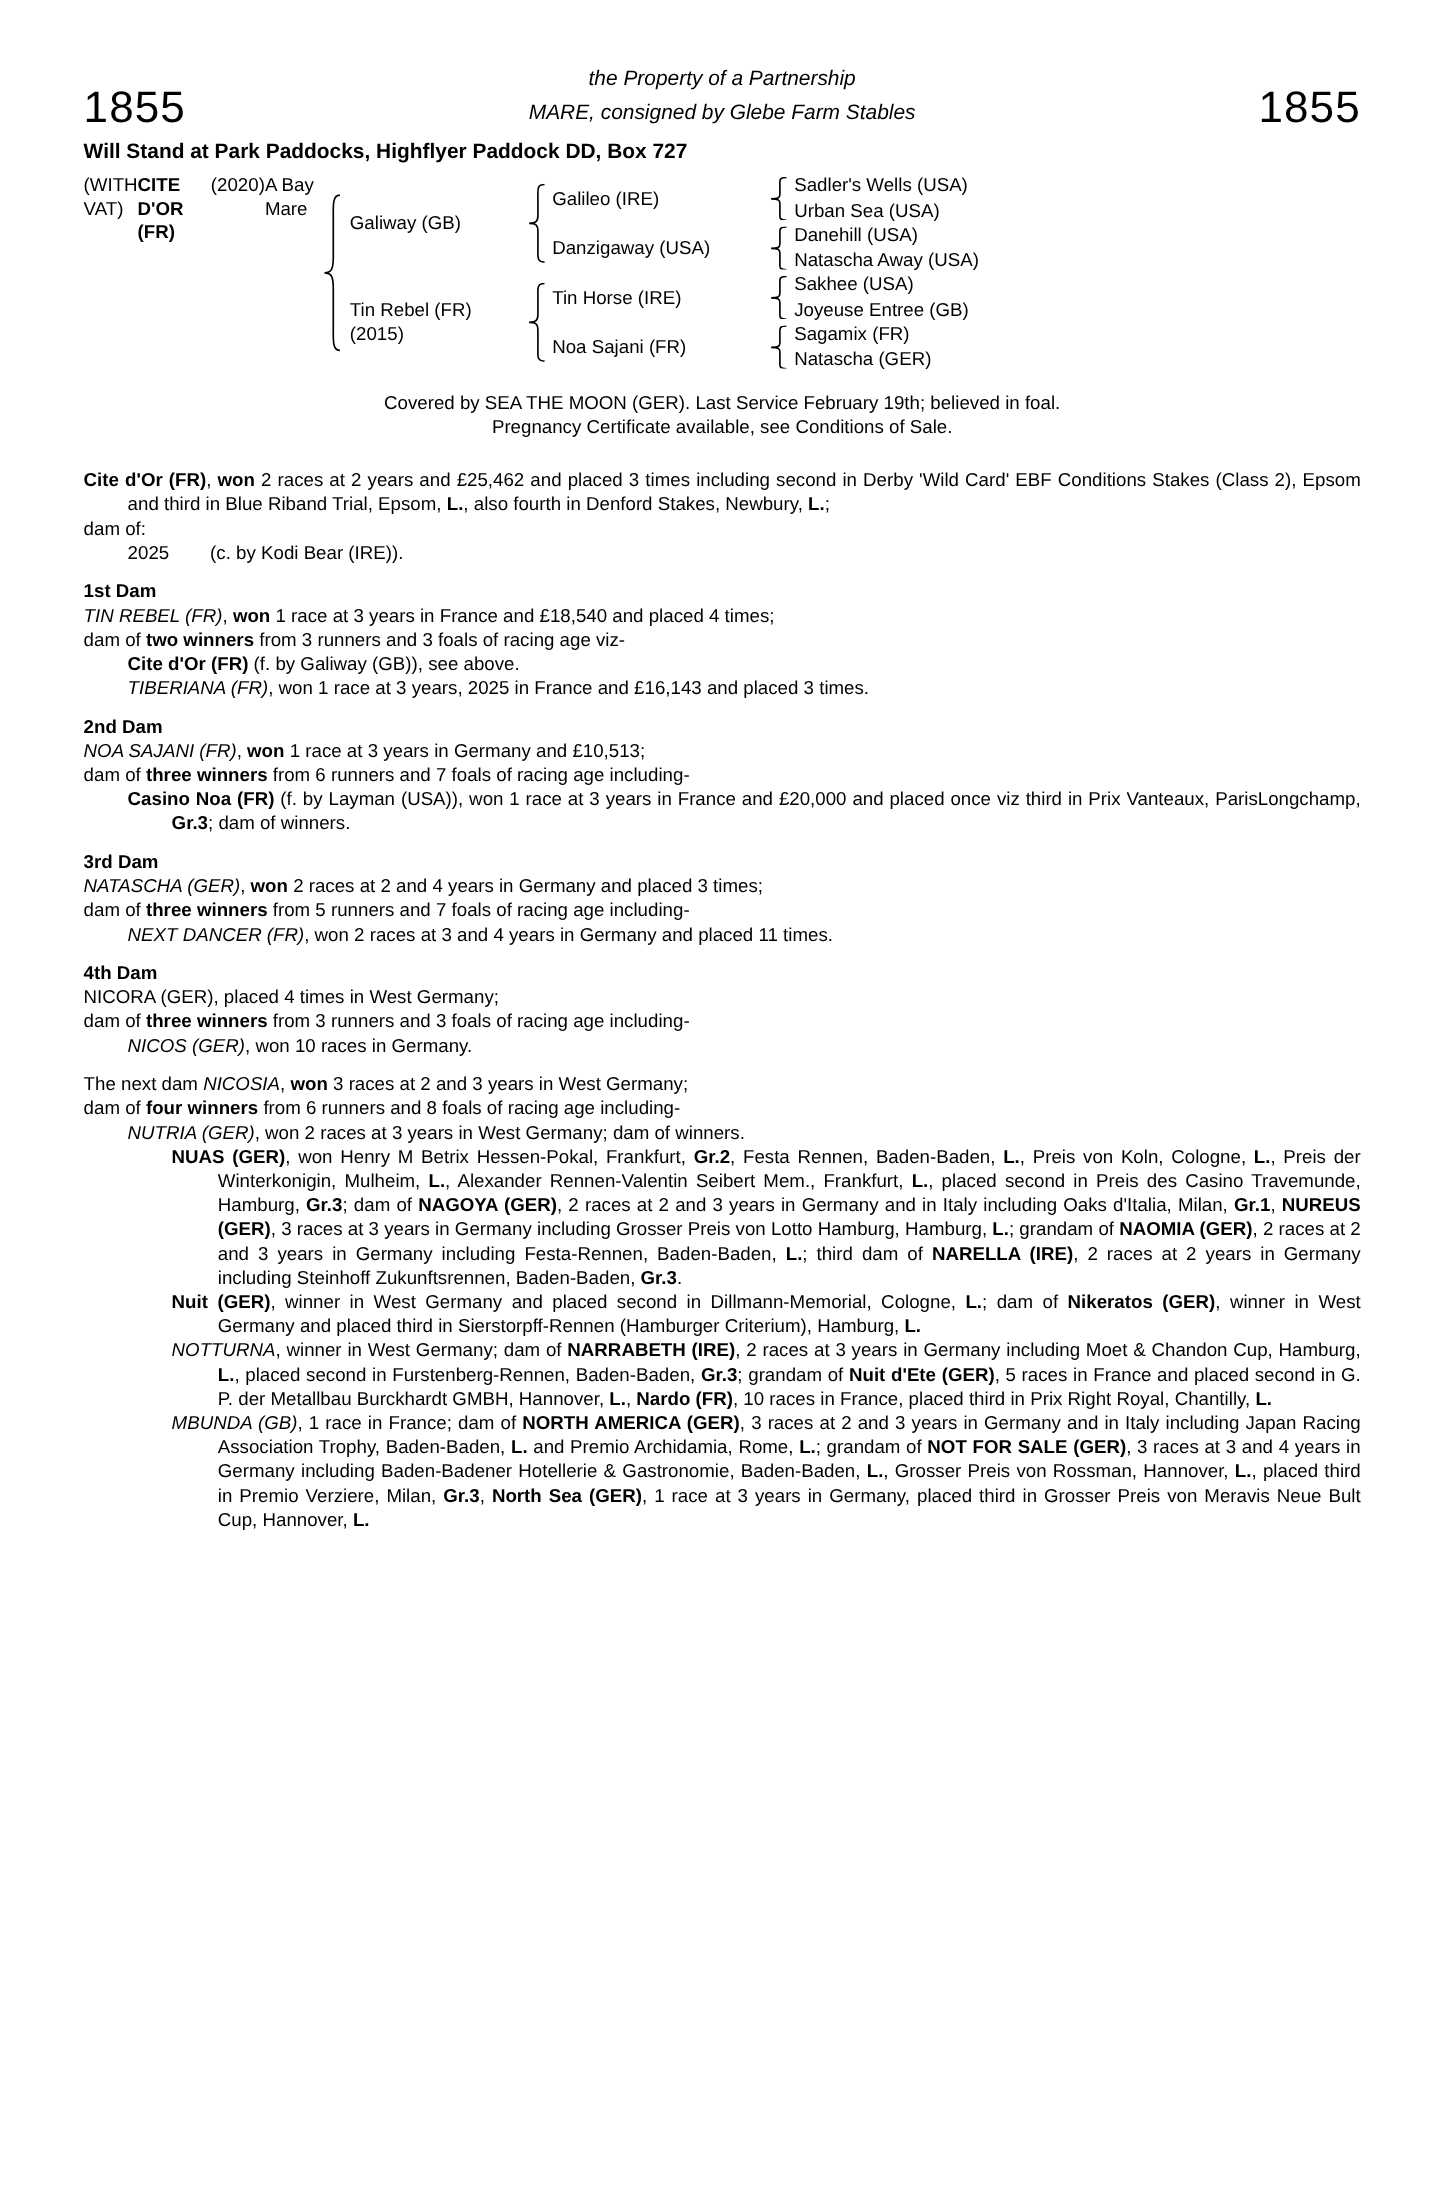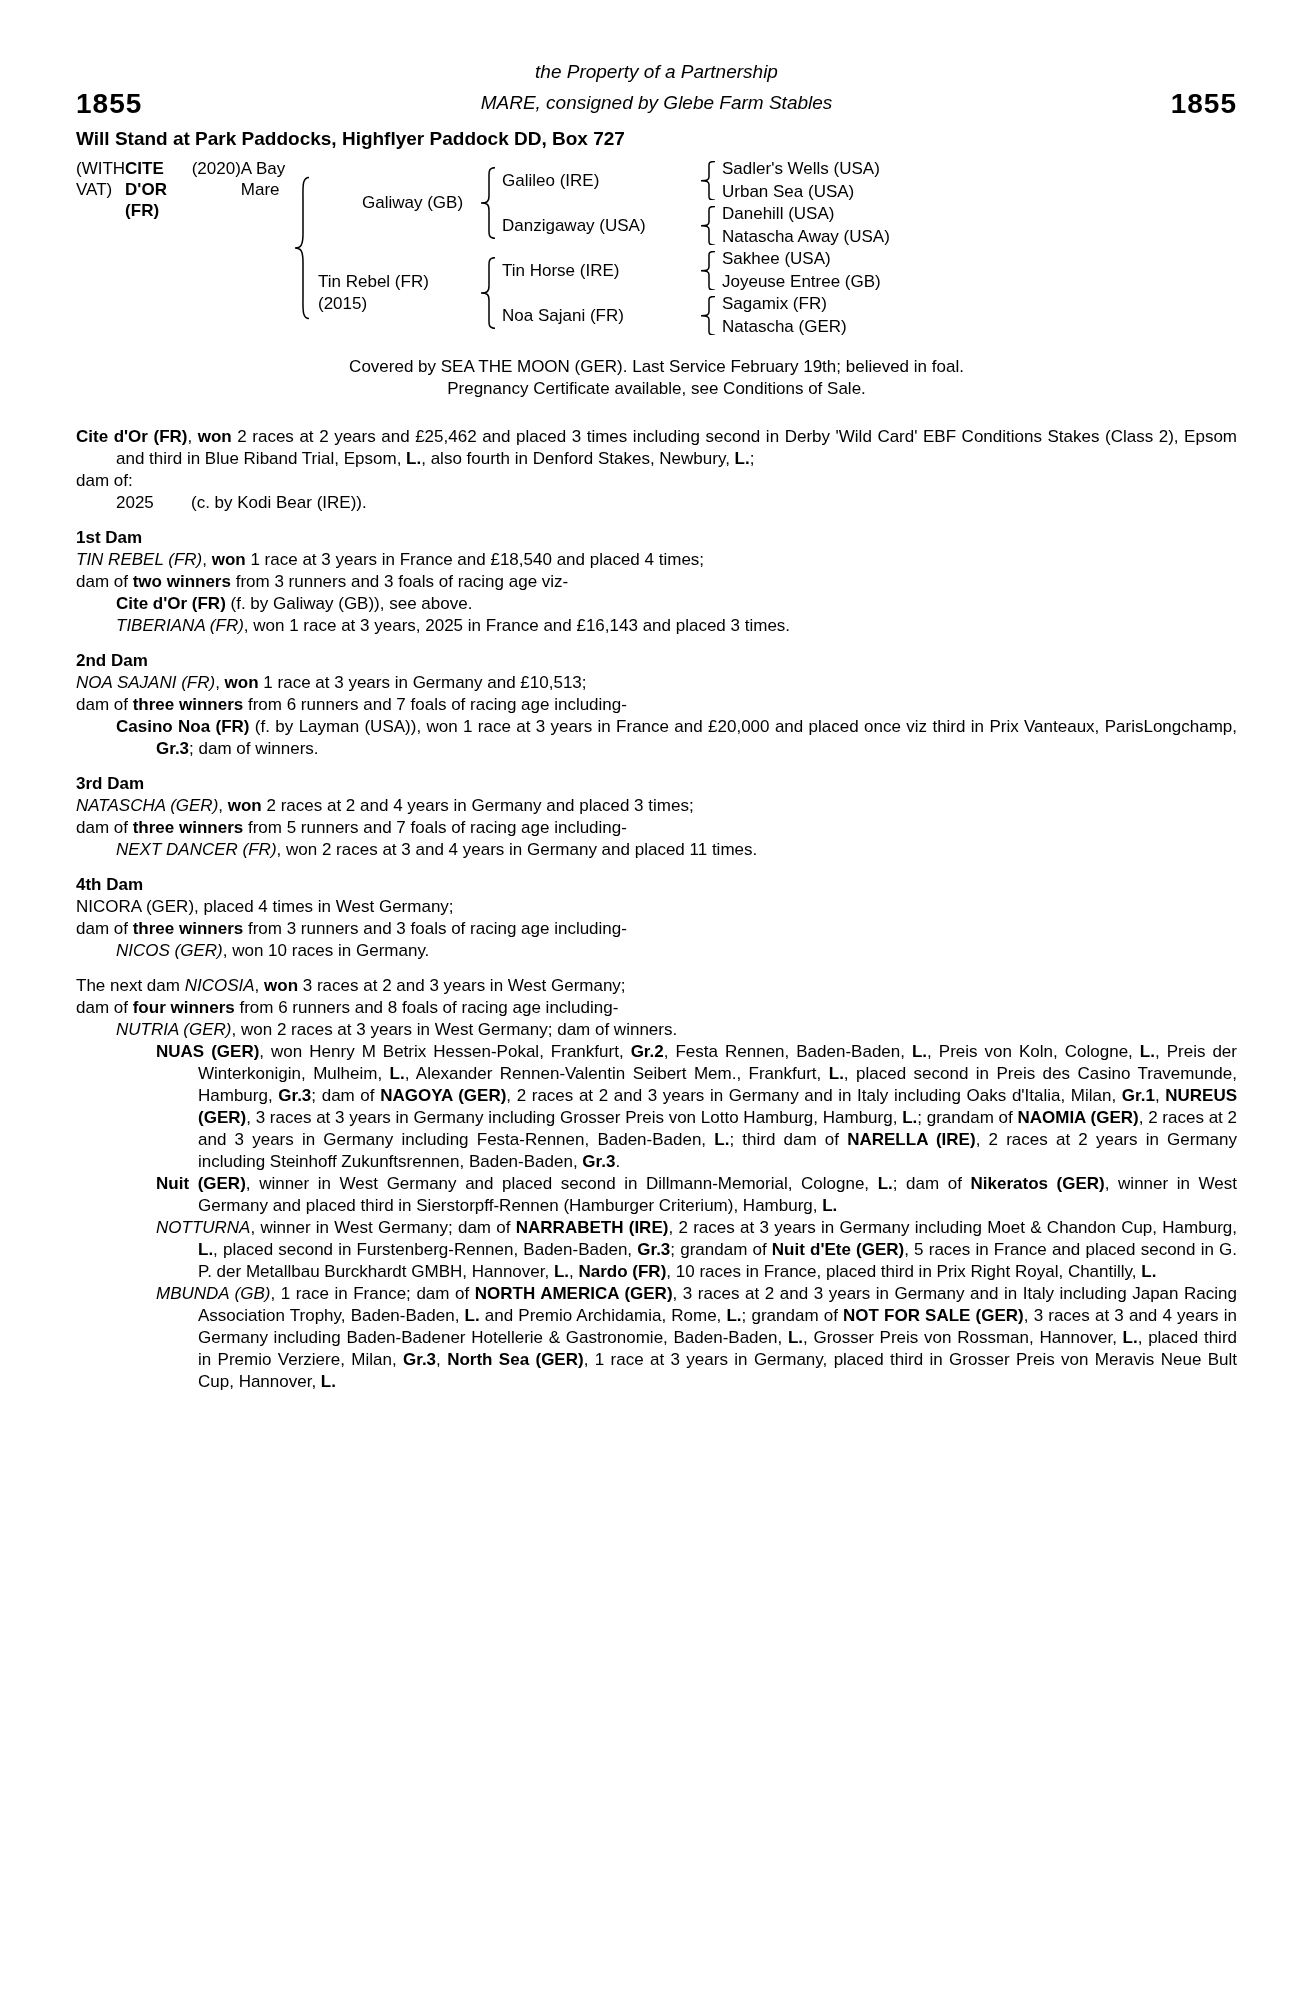--- a/index.html
+++ b/index.html
@@ -12,21 +12,21 @@
     color: #000000;
     font-family: "Liberation Sans", "DejaVu Sans", sans-serif;
     font-size: 17px;
     overflow: hidden;
   }
   .b { font-weight: bold; }
   .i { font-style: italic; }
 
   
   .header { display: grid; grid-template-columns: 1fr auto 1fr; align-items: end; }
-  .lot { font-size: 28px; font-weight: bold; line-height: 1; letter-spacing: 1px; }
+  .lot { font-size: 40px; font-weight: normal; line-height: 1; letter-spacing: 1px; }
   .lot-left { justify-self: start; }
   .lot-right { justify-self: end; }
   .consign { text-align: center; font-style: italic; font-size: 19px; line-height: 31px; }
   .stand-line { font-weight: bold; font-size: 19px; margin-top: 10px; }
 
   
   .pedigree {
     display: grid;
     grid-template-columns: 212px 30px 158px 26px 194px 26px 1fr;
     grid-template-rows: repeat(8, 22.5px);
@@ -40,21 +40,21 @@
   .brace-main svg { height: 80%; }
   .brace-s  { grid-column: 4; grid-row: 1 / 5; }
   .brace-d  { grid-column: 4; grid-row: 5 / 9; }
   .brace-s svg, .brace-d svg { height: 80%; }
   .brace-g2 svg { height: 88%; }
   .bg2-1 { grid-column: 6; grid-row: 1 / 3; }
   .bg2-2 { grid-column: 6; grid-row: 3 / 5; }
   .bg2-3 { grid-column: 6; grid-row: 5 / 7; }
   .bg2-4 { grid-column: 6; grid-row: 7 / 9; }
   .ped-cell { display: flex; align-items: center; }
-  .sire { grid-column: 3; grid-row: 1 / 5; margin-left: 44px; }
+  .sire { grid-column: 3; grid-row: 1 / 5; }
   .dam  { grid-column: 3; grid-row: 5 / 9; flex-direction: column; align-items: flex-start; justify-content: center; line-height: 22px; }
   .g2-1 { grid-column: 5; grid-row: 1 / 3; }
   .g2-2 { grid-column: 5; grid-row: 3 / 5; }
   .g2-3 { grid-column: 5; grid-row: 5 / 7; }
   .g2-4 { grid-column: 5; grid-row: 7 / 9; }
   .g3 { grid-column: 7; }
   .g3-1 { grid-row: 1; } .g3-2 { grid-row: 2; } .g3-3 { grid-row: 3; } .g3-4 { grid-row: 4; }
   .g3-5 { grid-row: 5; } .g3-6 { grid-row: 6; } .g3-7 { grid-row: 7; } .g3-8 { grid-row: 8; }
 
   

